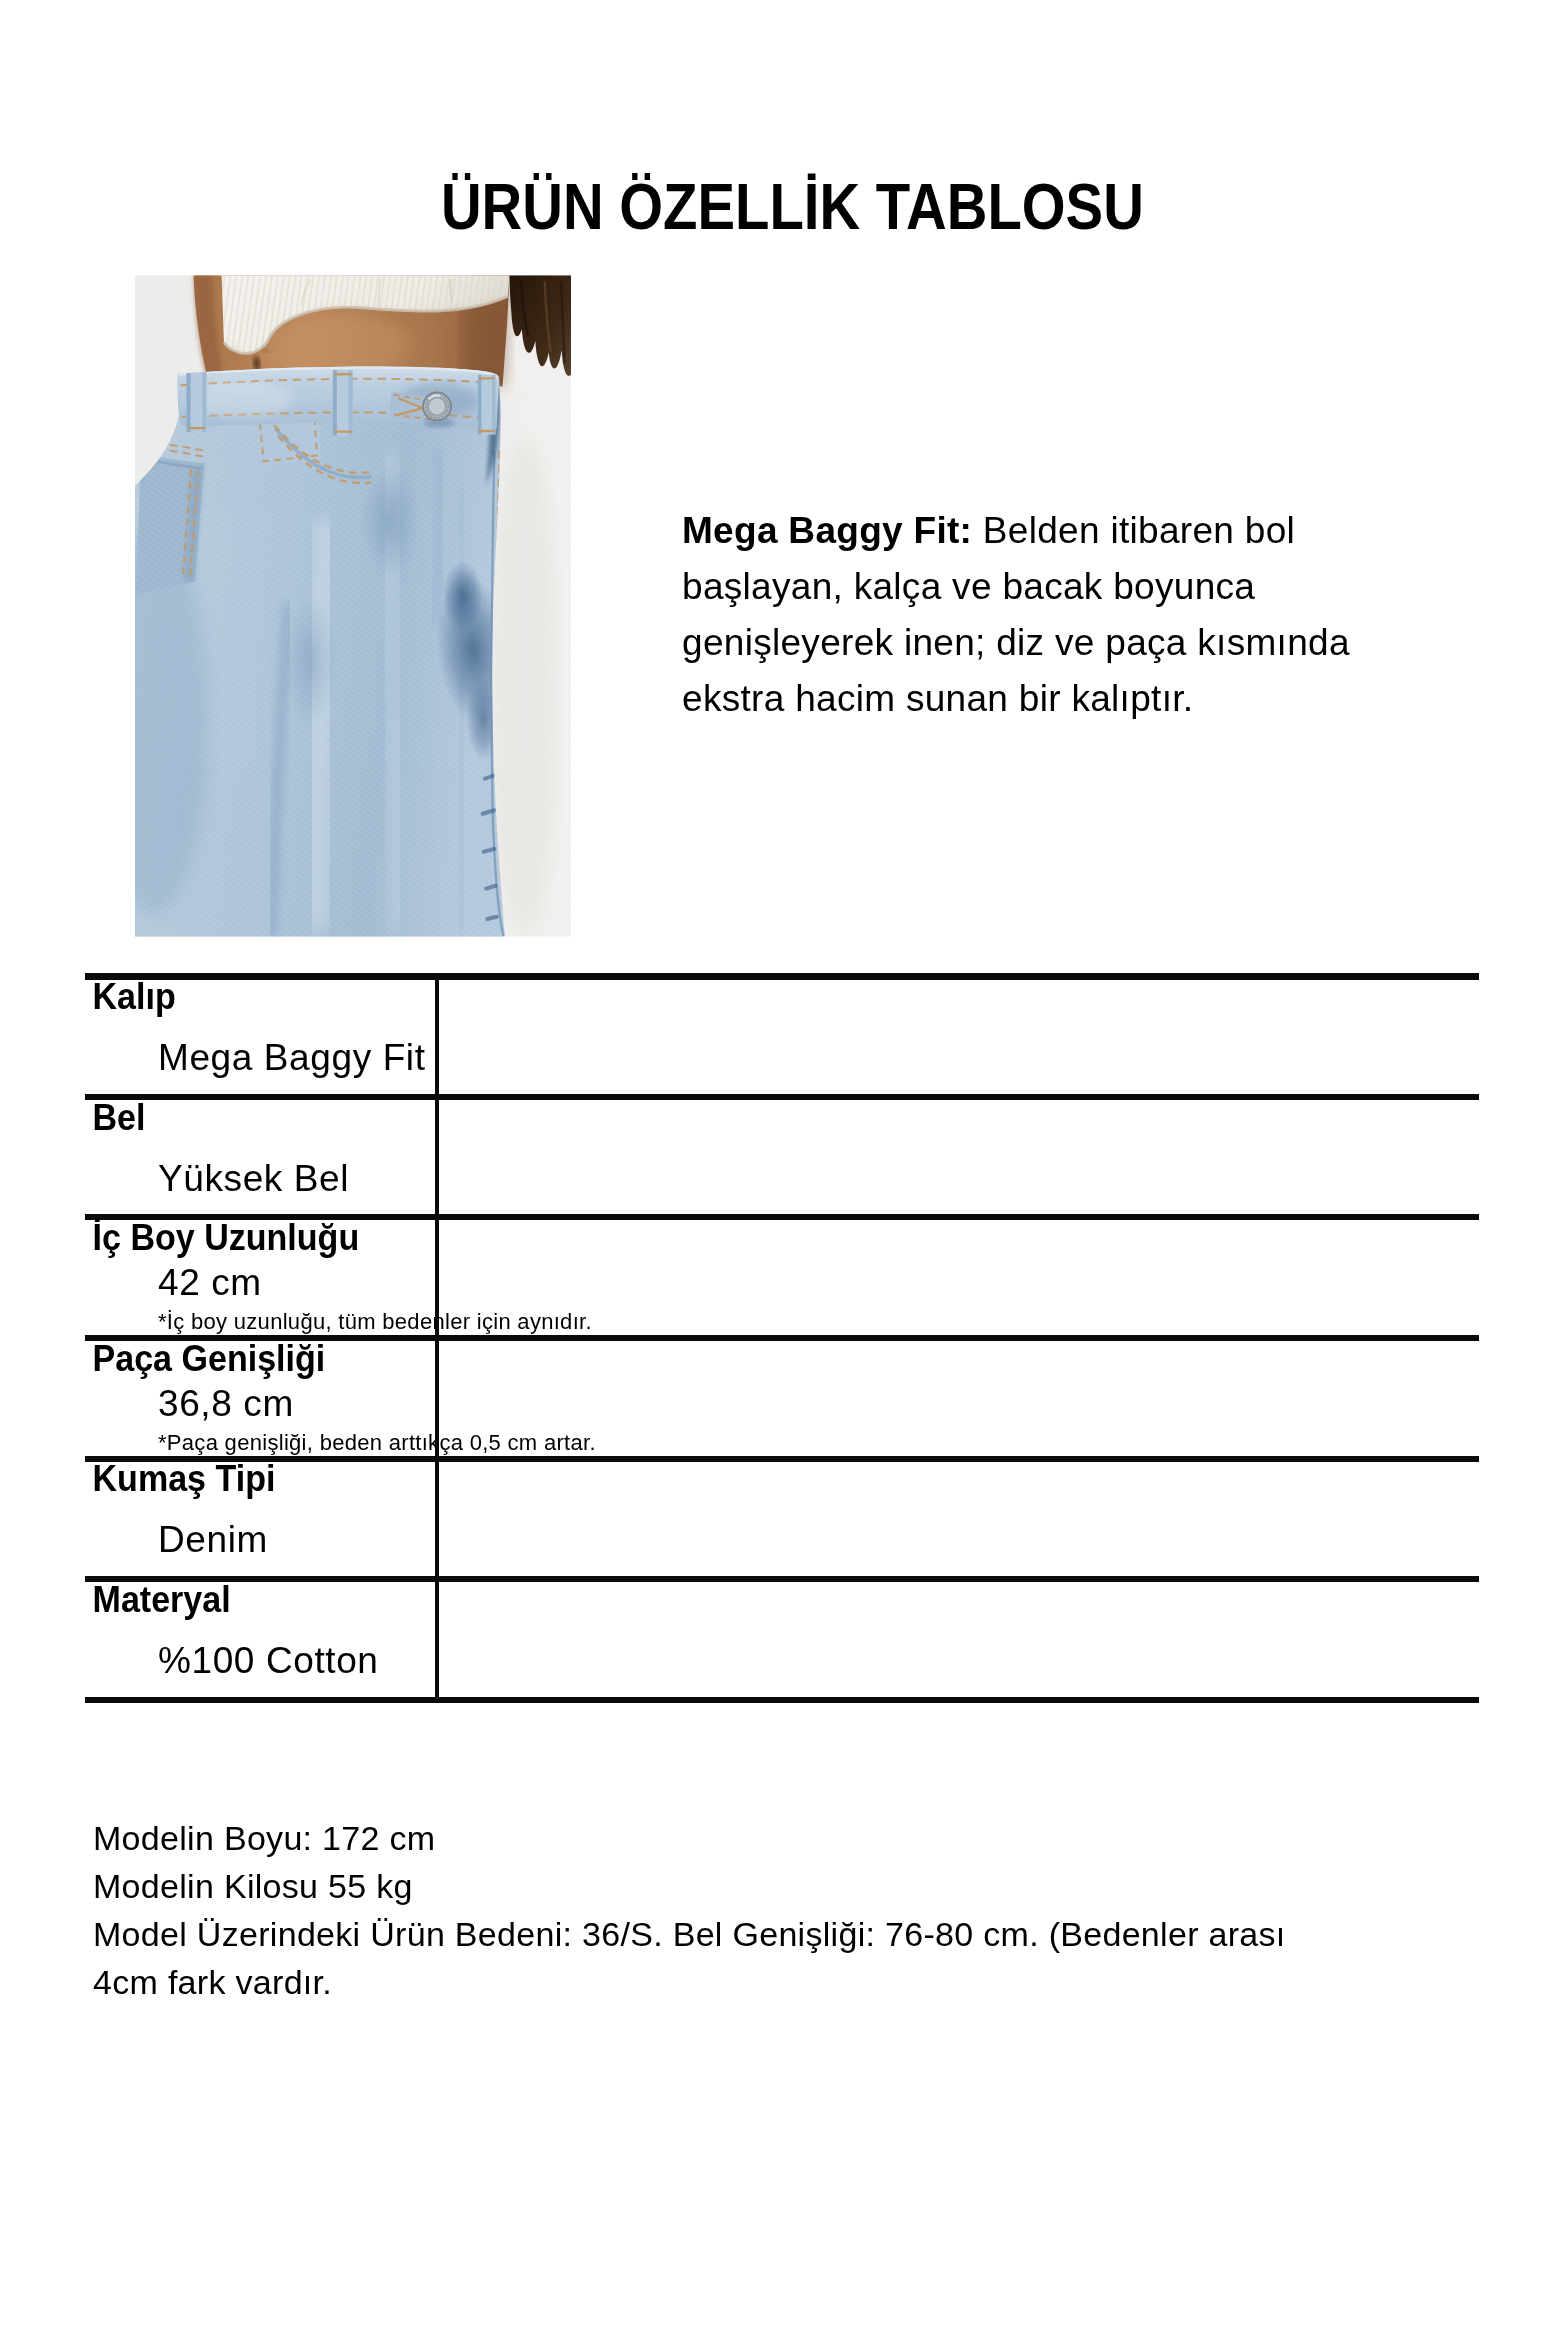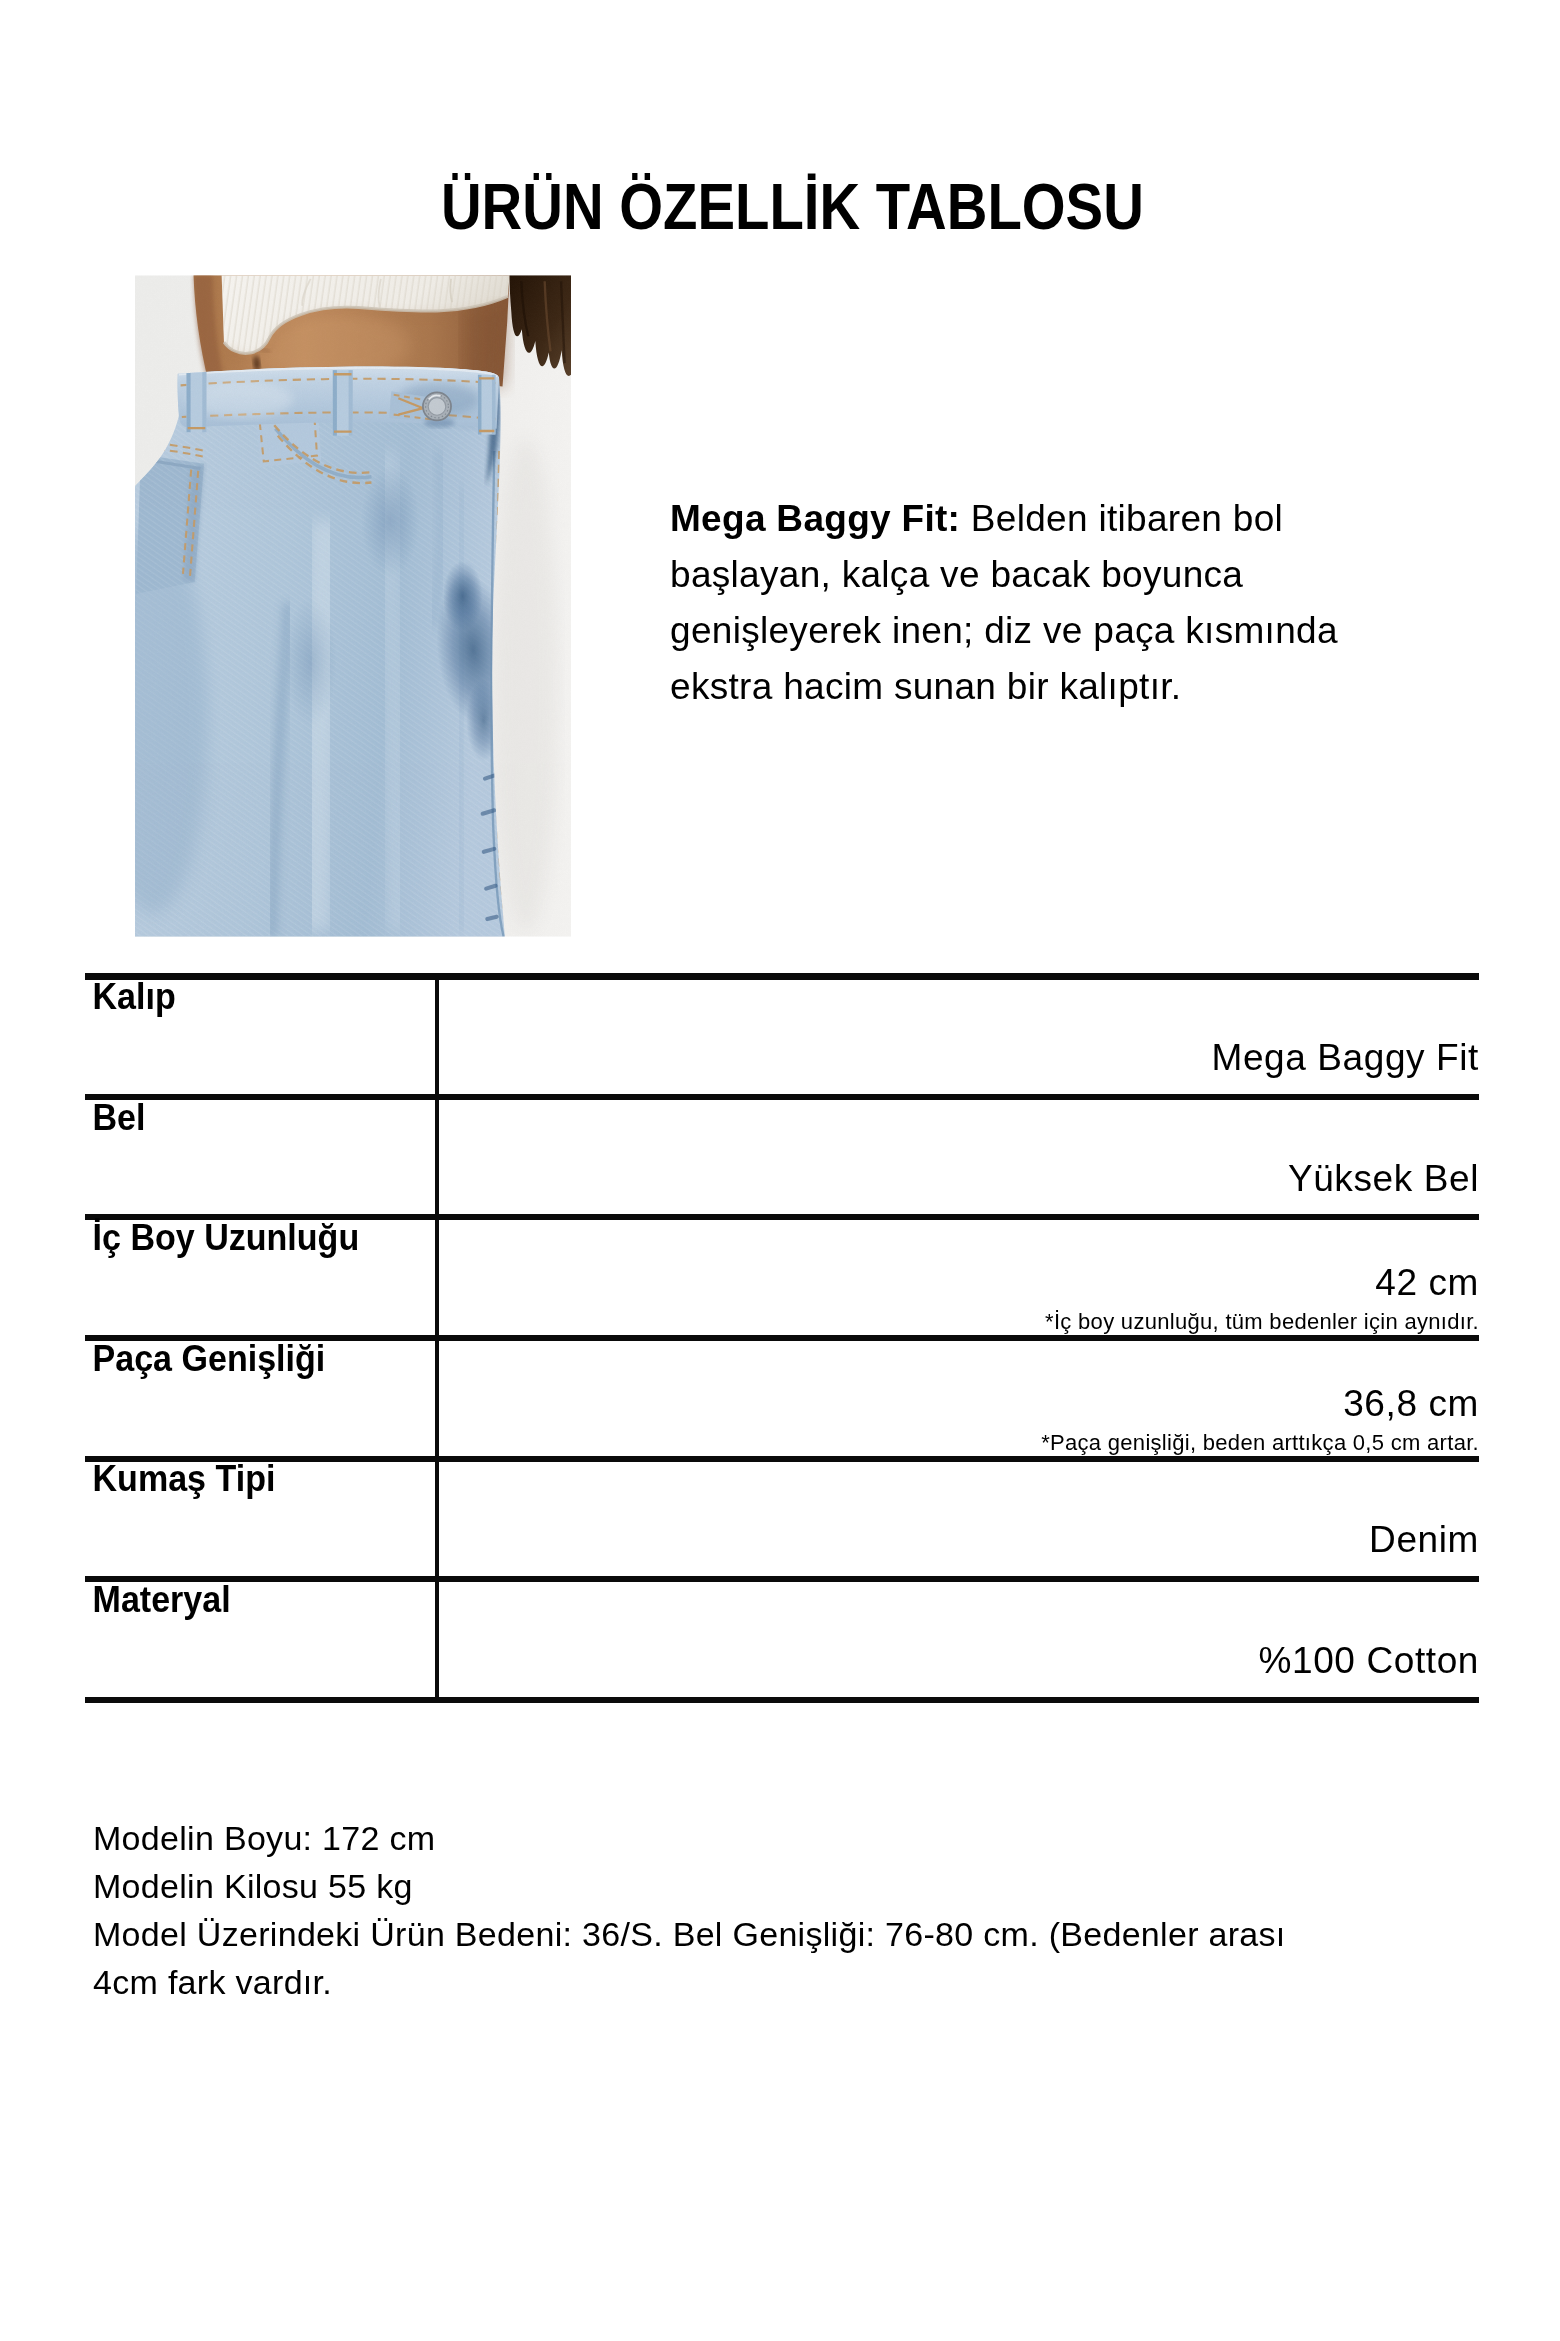--- a/index.html
+++ b/index.html
@@ -20,30 +20,30 @@
   }
   .title-inner { display: inline-block; transform: scaleX(0.88); transform-origin: 50% 50%; }
 
   
   .photo { position: absolute; left: 135px; top: 275px; width: 436px; height: 662px; }
   .photo svg { display: block; }
 
   
   .desc {
     position: absolute; left: 670px; top: 491px; width: 755px;
-    margin: 0; font-size: 37px; line-height: 56px; letter-spacing: 0.3px;
+    margin: 12px; font-size: 37px; line-height: 56px; letter-spacing: 0.3px;
   }
   .desc-lead { font-weight: 700; }
 
   
   .spec-table { position: absolute; left: 85px; top: 976px; width: 1394px; height: 724px; }
   .hline { position: absolute; left: 0; width: 1394px; height: 6.4px; background: var(--rule, #0a0a0a); }
   .vline { position: absolute; left: 350px; top: 0; width: 3.5px; height: 724px; background: var(--rule, #0a0a0a); }
   .row { position: absolute; left: 0; width: 1394px; height: 121px; display: flex; flex-direction: column; }
-  .cell { box-sizing: border-box; align-items: flex-end; }
+  .cell { box-sizing: border-box; }
   .cell.label {
     width: 350px; display: flex; align-items: center; padding-left: 8.2px;
     font-weight: 700; font-size: 37px;
     transform: scaleX(0.92); transform-origin: 0 50%;
     white-space: nowrap;
   }
   .cell.value {
     flex: 1; display: flex; flex-direction: column; justify-content: center;
     padding-left: 73px;
   }

